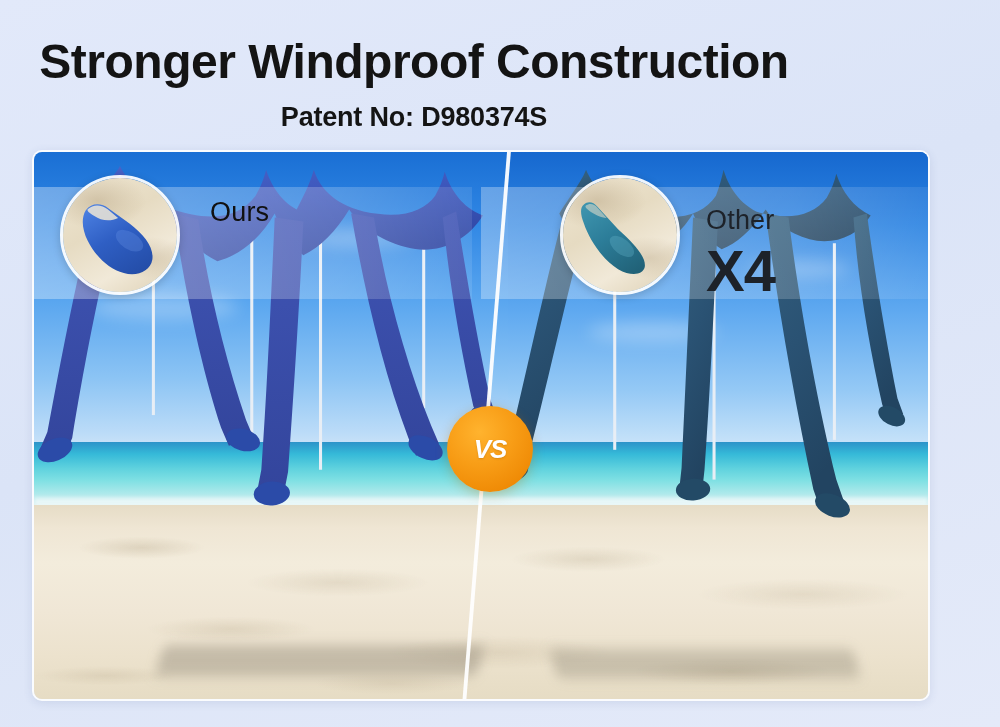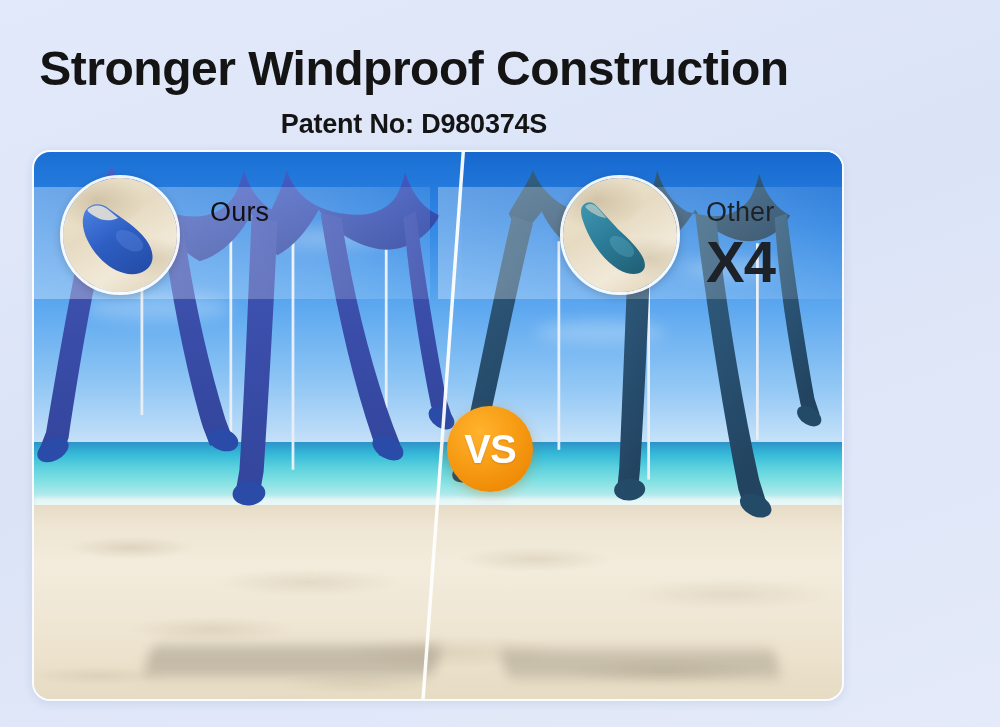--- a/index.html
+++ b/index.html
@@ -10,36 +10,36 @@
     overflow:hidden;
   }
 
   #stage {
     position:relative;
     width:1000px; height:727px;
     background:linear-gradient(160deg,#e2e9fa 0%,#dbe4f7 45%,#e4eaf9 100%);
   }
 
   
-  .header { position:absolute; left:0; top:7px; width:828px; text-align:center; }
+  .header { position:absolute; left:0; top:0; width:828px; text-align:center; }
   .title {
     font-size:48px; font-weight:bold; color:#141414;
     letter-spacing:-0.5px; line-height:1; padding-top:38px;
     white-space:nowrap;
   }
   .subtitle {
     font-size:27px; font-weight:bold; color:#141414;
     letter-spacing:-0.2px; padding-top:16px;
   }
 
   
   .panel {
     position:absolute; left:32px; top:150px;
-    width:812px; height:551px;
-    border-radius:18px; overflow:hidden;
+    width:898px; height:551px;
+    border-radius:10px; overflow:hidden;
     border:2px solid rgba(255,255,255,.85);
     box-shadow:0 2px 10px rgba(60,80,140,.12);
   }
 
   
   .scene { position:absolute; inset:0; }
   .sky {
     position:absolute; left:0; top:0; width:100%; height:56%;
     background:linear-gradient(180deg,#1a6fd4 0%,#2f86e4 22%,#58a5ef 48%,#8cc4f4 74%,#bcdcf8 92%,#d8e9f7 100%);
   }
@@ -123,31 +123,31 @@
 
   
   .lbl { position:absolute; color:#111; }
   .lbl .name {
     font-size:27px; font-weight:normal; letter-spacing:.2px; line-height:1;
   }
   .lbl .cnt {
     font-size:58px; font-weight:bold; letter-spacing:-1px; line-height:1;
     margin-top:7px;
   }
-  .lbl-r .name, .lbl-r .cnt { color:#1d2229; }
+  .lbl-r .name, .lbl-r .cnt { color:#1d2229;margin-top:8px; }
 
   
   .vs {
     position:absolute; width:86px; height:86px; border-radius:50%;
     background:radial-gradient(circle at 38% 30%,#ffb32e 0%,#f89d16 42%,#ef8a05 78%,#e67f00 100%);
     box-shadow:0 3px 12px rgba(180,110,0,.32);
     display:flex; align-items:center; justify-content:center;
   }
   .vs span {
-    color:#fff; font-size:40px; font-weight:bold; 
+    color:#fff; font-size:26px; font-weight:bold; font-style:italic;
     letter-spacing:-1px; text-shadow:0 1px 2px rgba(160,95,0,.35);
   }
 </style>
 </head>
 <body>
 
 <div id="stage">
 
   <div class="header">
     <div class="title">Stronger Windproof Construction</div>

